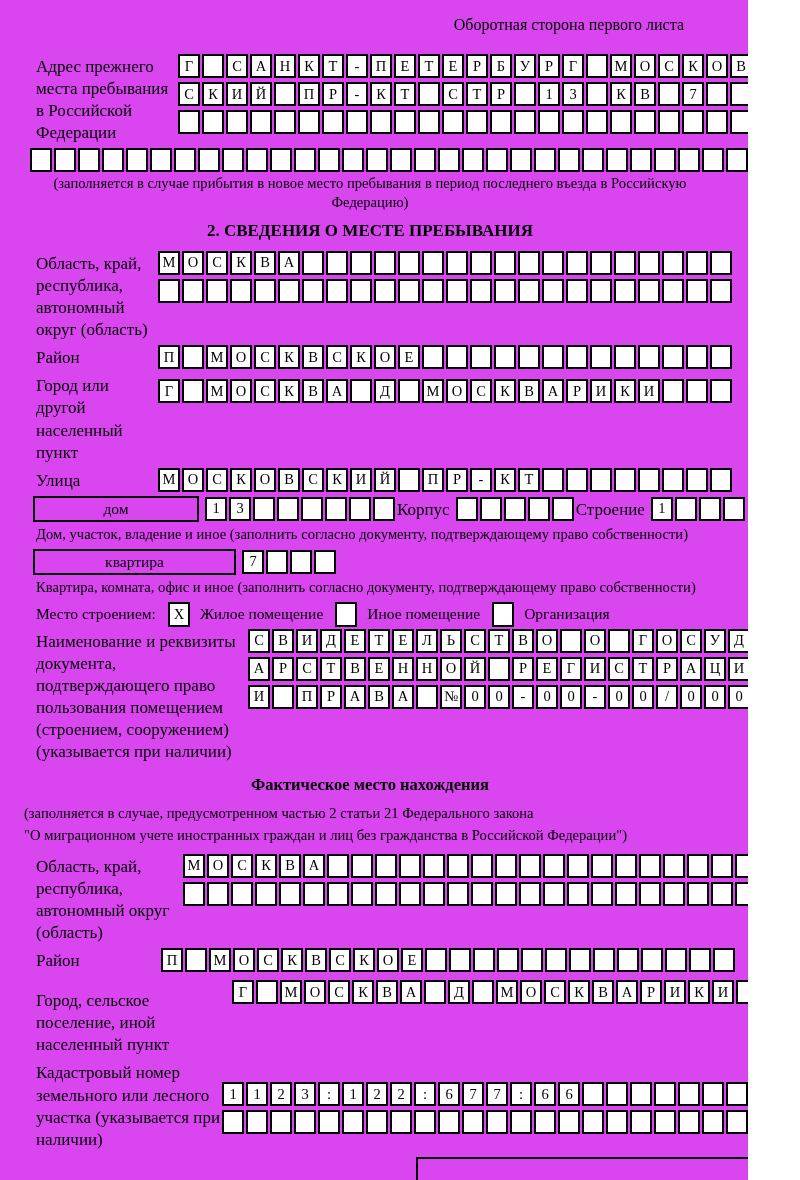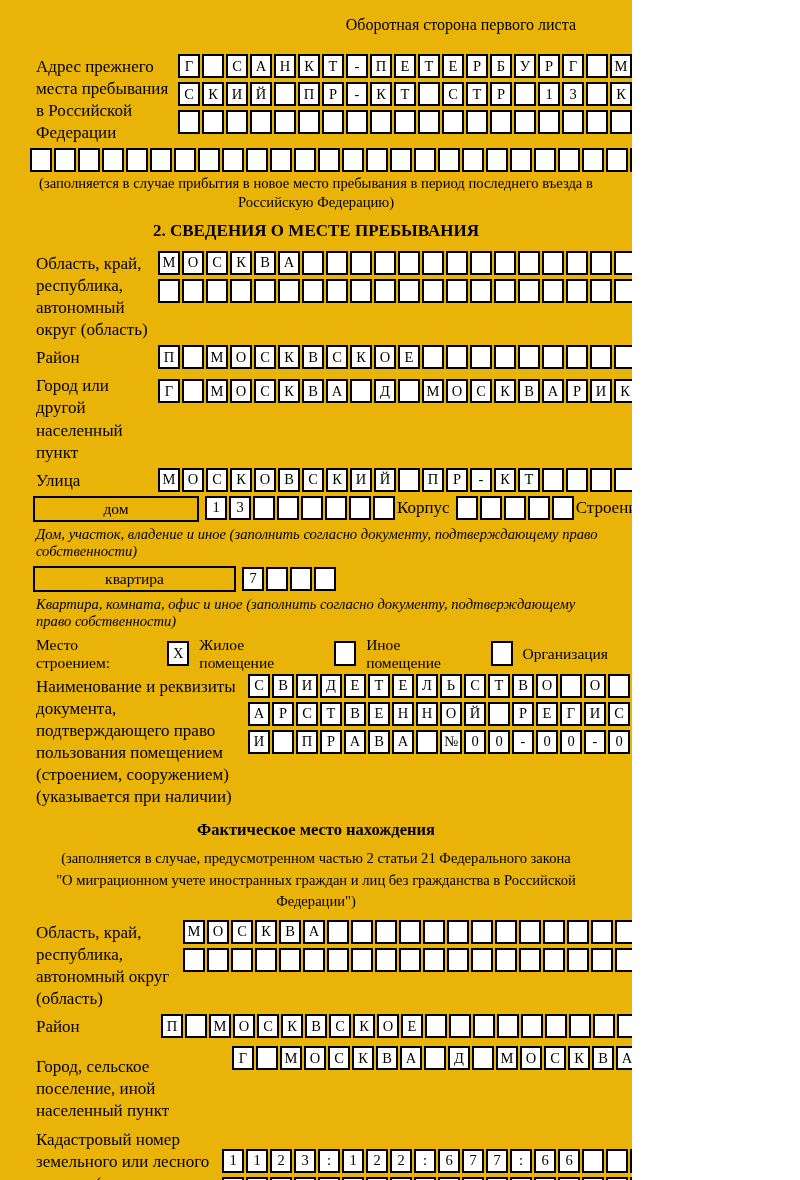--- a/index.html
+++ b/index.html
@@ -1,20 +1,20 @@
 <!DOCTYPE html>
 <html><head>
 <meta charset="utf-8">
 <style>
   html,body{margin:0;padding:0;background:#fff;}
   .page{
-    width:632px;height:1180px;box-sizing:border-box;
-    padding:16px 24px 0 36px;
+    width:748px;height:1180px;box-sizing:border-box;
+    padding:16px 32px 0 36px;
     font-family:"Liberation Serif","DejaVu Serif",serif;
-    color:#000;background:#eab308;overflow:hidden;
+    color:#000;background:#d946ef;overflow:hidden;
   }
   .hdr-note{text-align:right;font-size:16px;padding-right:32px;margin-bottom:20px;}
   .frow{display:flex;align-items:flex-start;margin-bottom:4px;}
   .lbl{font-size:17px;line-height:1.3;flex:0 0 auto;padding-top:2px;}
   .lw-prev{width:142px;}
   .lw-s2{width:122px;}
   .lw-doc{width:212px;}
   .lw-s3reg{width:147px;}
   .lw-s3dist{width:125px;}
   .lw-s3city{width:196px;margin-top:12px;}
@@ -33,25 +33,25 @@
   .note-center{text-align:center;margin:2px 0 6px -12px;}
   .sec-title{font-size:17px;font-weight:bold;text-align:center;margin:10px 0 10px -12px;}
   .bigbox{
     box-sizing:border-box;border:2px solid #000;height:26px;
     display:inline-flex;align-items:center;justify-content:center;
     font-size:15.5px;margin-right:6px;flex:0 0 auto;
   }
   .bb-dom{width:166px;}
   .bb-kv{width:203px;}
   .inline-lbl{font-size:17px;margin:2px 6px 0 0;flex:0 0 auto;}
-  .cap-note{font-size:14.6px;margin:0 0 6px 0;font-style:italic;}
+  .cap-note{font-size:14.6px;margin:0 0 6px 0;}
   .stay-row{display:flex;align-items:center;margin:6px 0 2px 0;font-size:15.5px;}
   .stay-row .cell{margin:0 10px 0 12px;height:25px;}
   .stay-note{font-size:14.6px;margin:0 0 8px 172px;}
-  .s3-note{text-align:center;font-size:14.6px;margin-left:-12px;line-height:1.45;}
+  .s3-note{text-align:left;font-size:14.6px;margin-left:-12px;line-height:1.45;}
   .stamp-wrap{margin-left:348px;width:424px;margin-top:6px;}
   .stamp-box{width:356px;height:176px;border:2px solid #000;margin:0 auto 6px auto;}
 </style>
 </head>
 <body>
 
 <div class="page">
 
   <div class="hdr-note">Оборотная сторона первого листа</div>
 
@@ -315,21 +315,21 @@
         <span class="cell"></span>
         <span class="cell"></span>
         <span class="cell"></span>
         <span class="cell"></span>
         <span class="cell"></span>
         <span class="cell"></span>
         <span class="cell"></span>
       </div>
   </div>
 
-  <div class="frow" style="margin-left:-3px;">
+  <div class="frow" style="margin-left:-3px;align-items:center">
     <span class="bigbox bb-dom">дом</span>
     <div class="cells">
         <span class="cell">1</span>
         <span class="cell">3</span>
         <span class="cell"></span>
         <span class="cell"></span>
         <span class="cell"></span>
         <span class="cell"></span>
         <span class="cell"></span>
         <span class="cell"></span>

